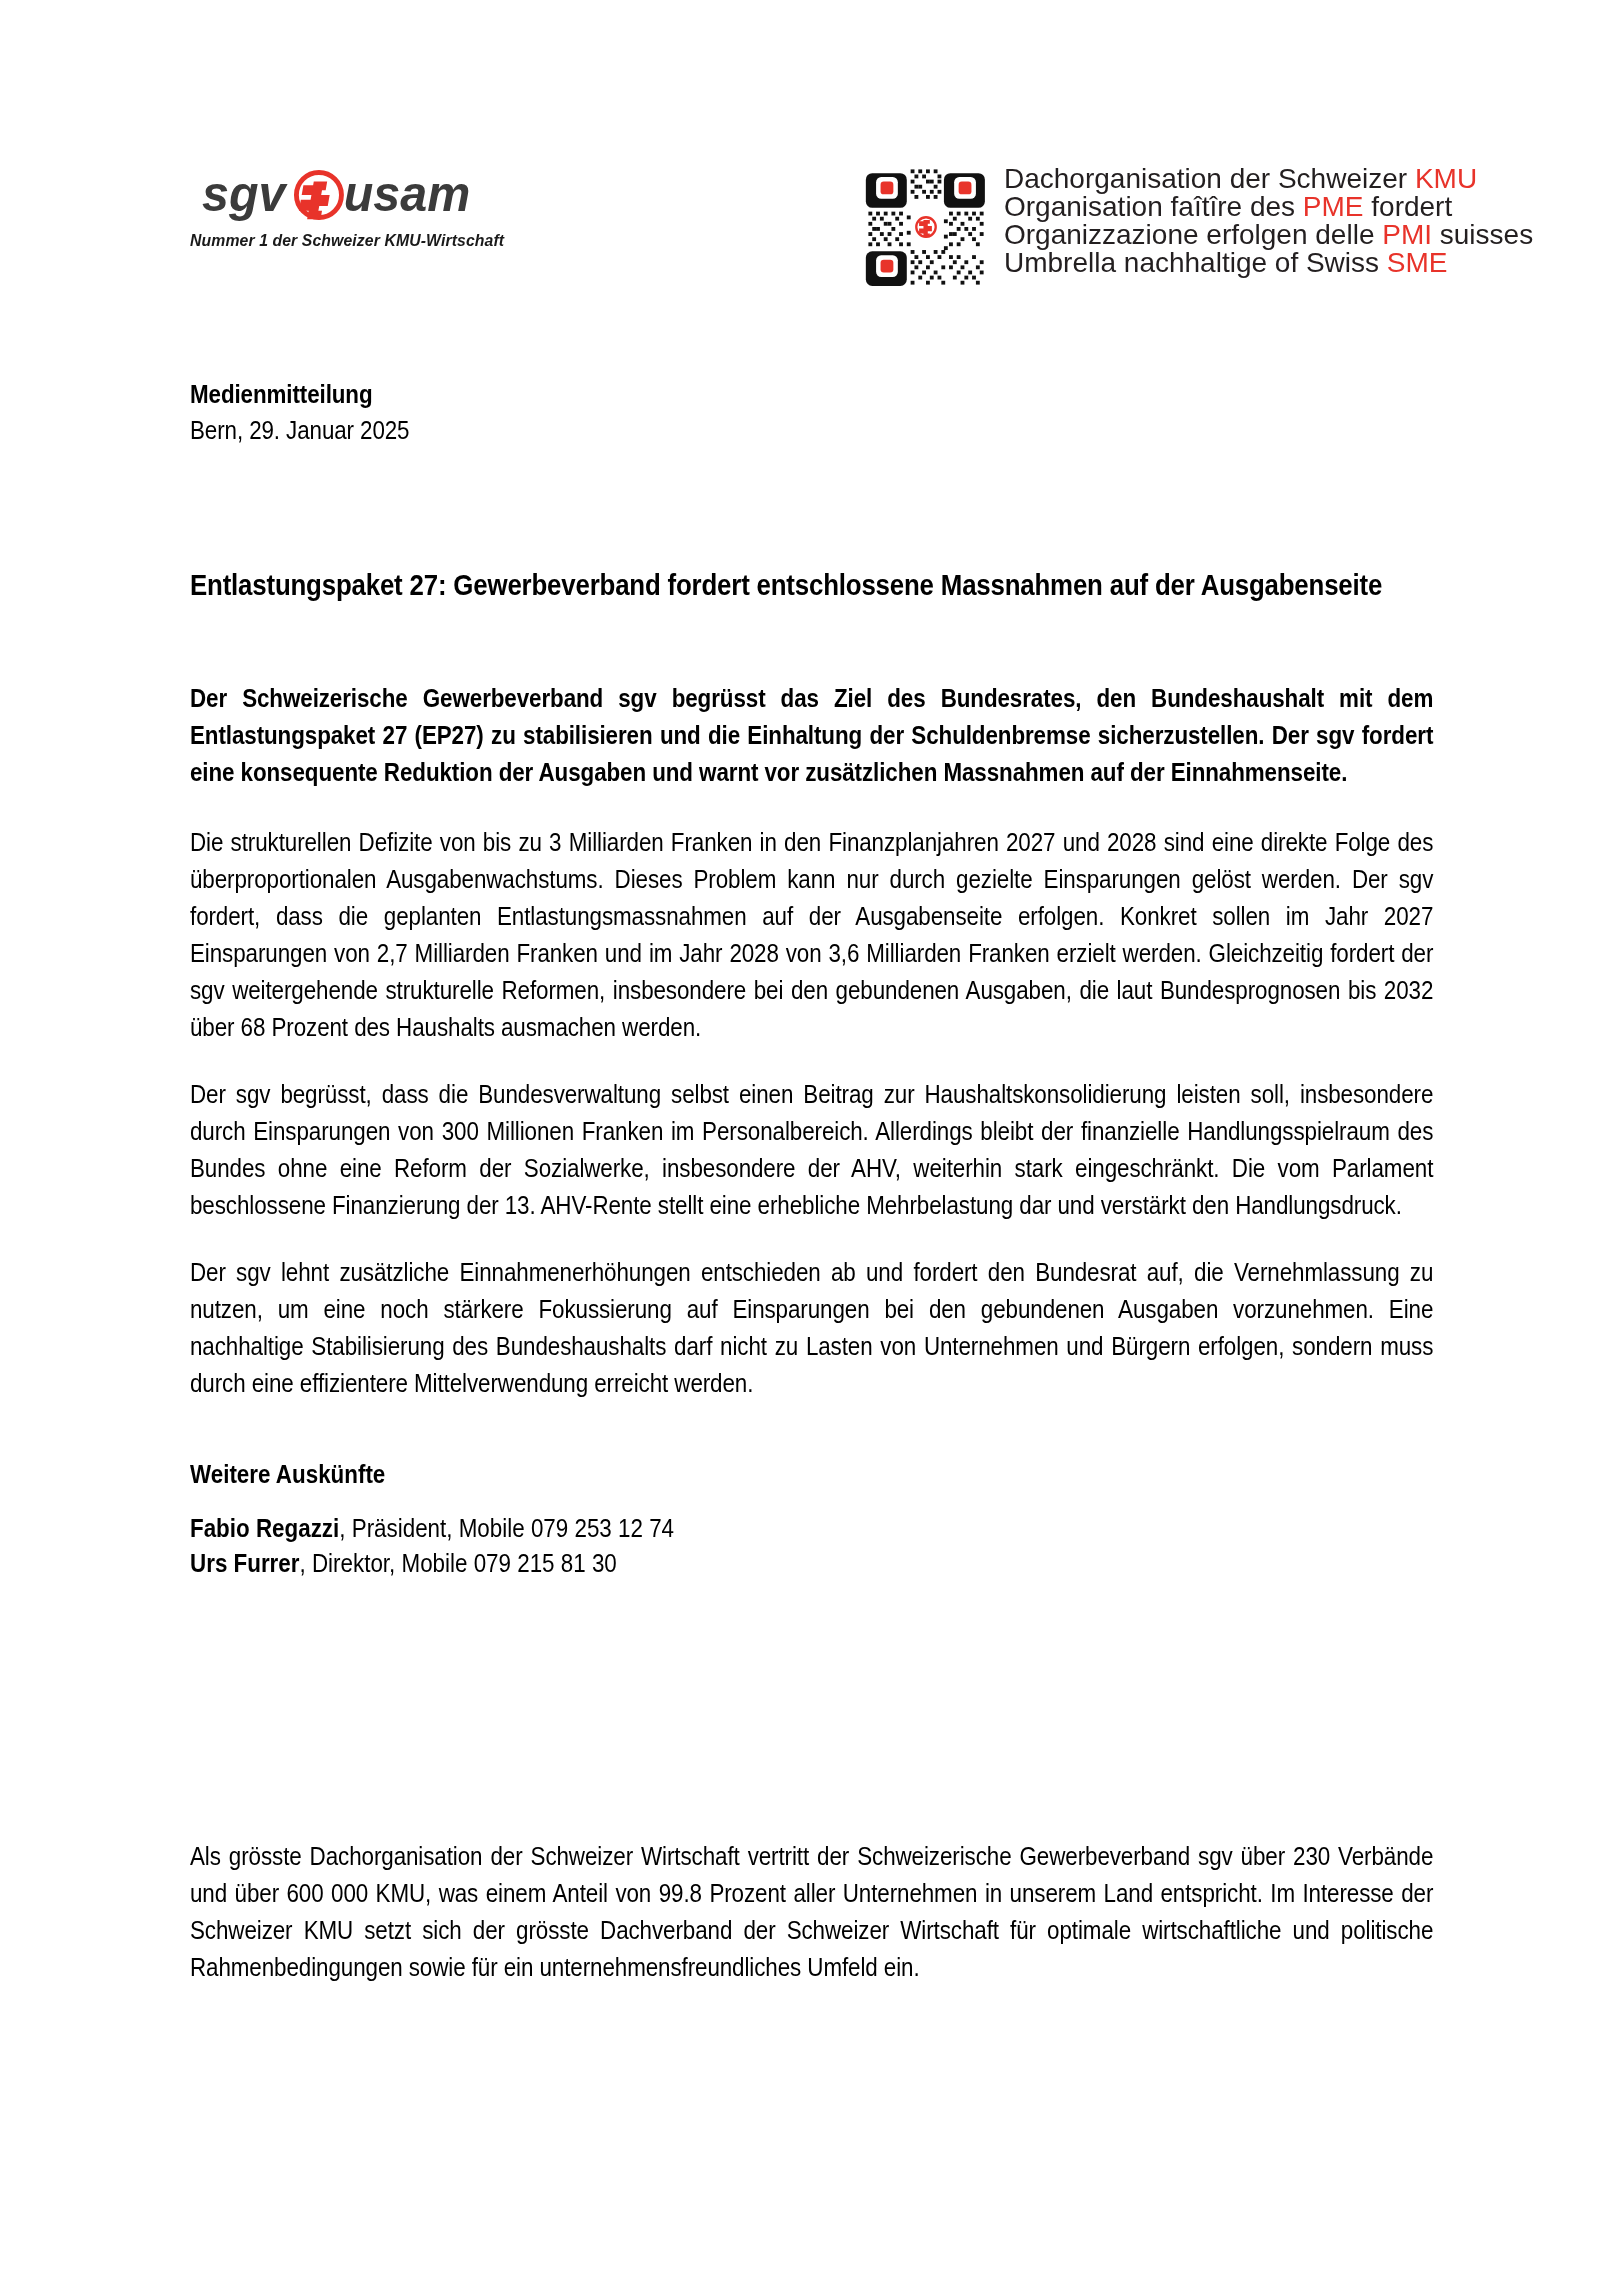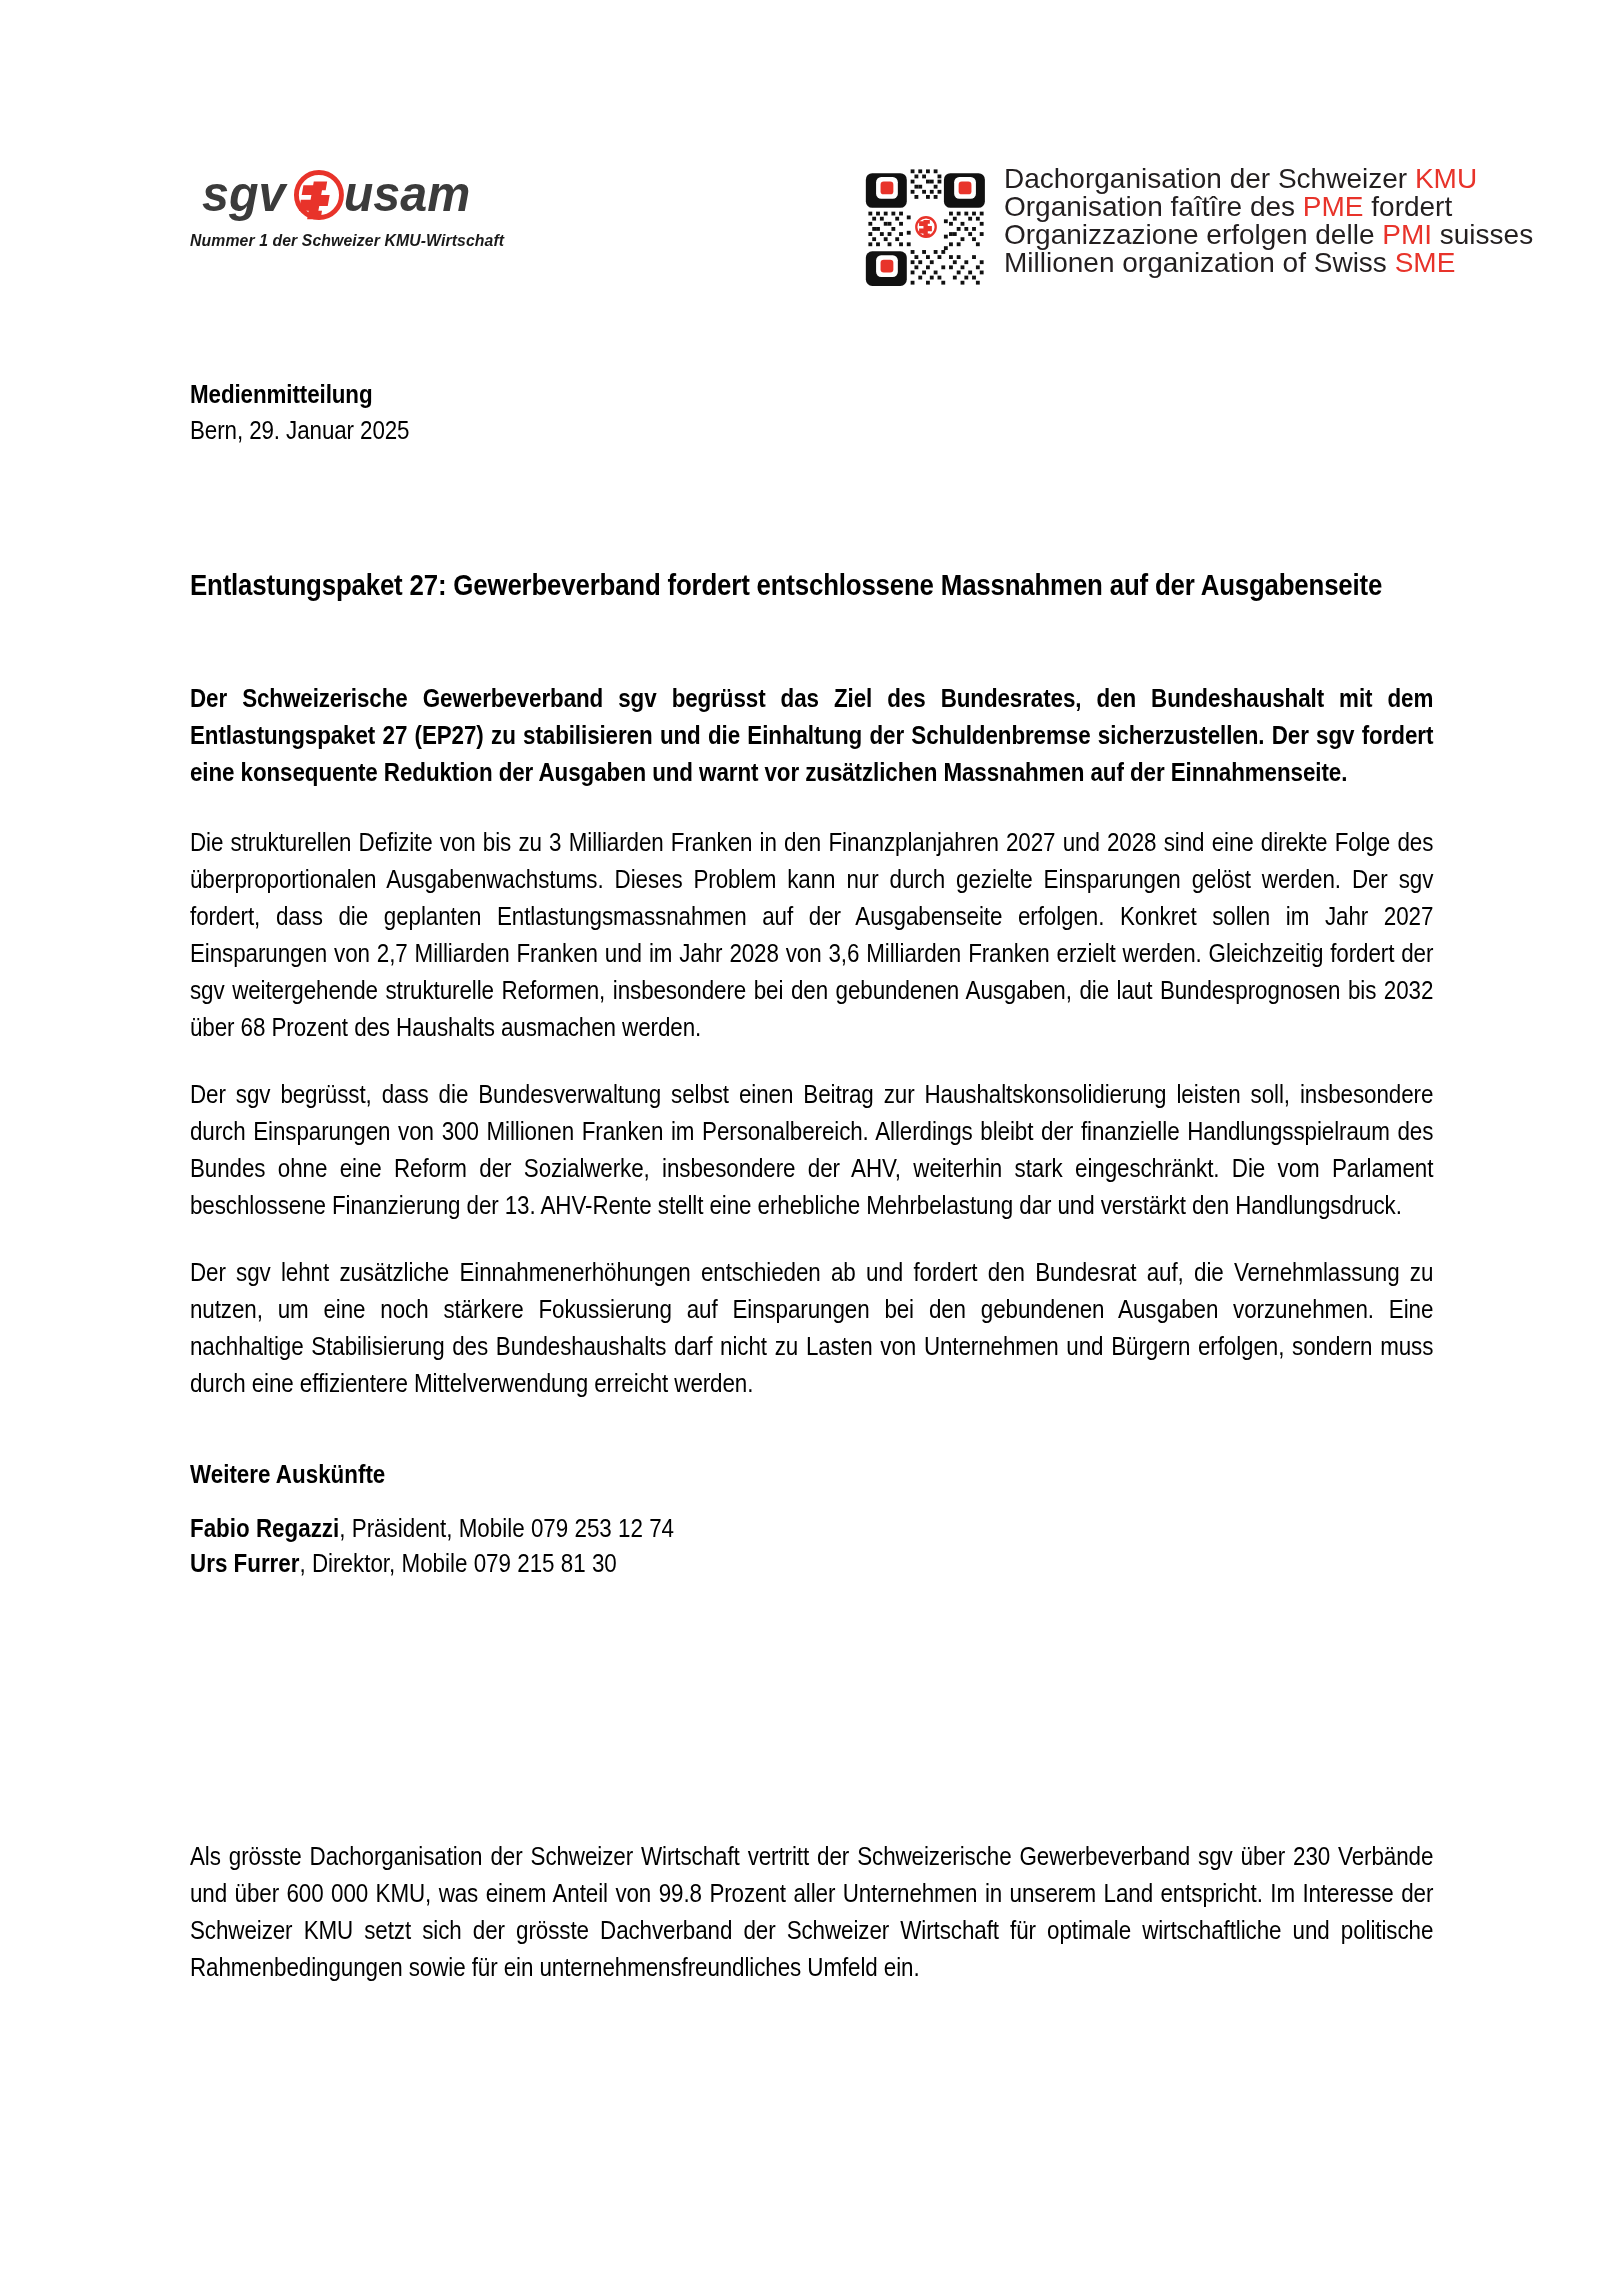--- a/index.html
+++ b/index.html
@@ -364,21 +364,21 @@
       <div class="org-line">
         <span>Dachorganisation der Schweizer </span><span class="accent">KMU</span><span></span>
       </div>
       <div class="org-line">
         <span>Organisation faîtîre des </span><span class="accent">PME</span><span> fordert</span>
       </div>
       <div class="org-line">
         <span>Organizzazione erfolgen delle </span><span class="accent">PMI</span><span> suisses</span>
       </div>
       <div class="org-line">
-        <span>Millionen organization of Swiss </span><span class="accent">SME</span><span></span>
+        <span>Umbrella nachhaltige of Swiss </span><span class="accent">SME</span><span></span>
       </div>
     </div>
   </div>
 
   <div class="content">
 
     <div class="doc-kind">Medienmitteilung</div>
     <div class="doc-place">Bern, 29. Januar 2025</div>
 
     <h1 class="headline">Entlastungspaket 27: Gewerbeverband fordert entschlossene Massnahmen auf der Ausgabenseite</h1>

